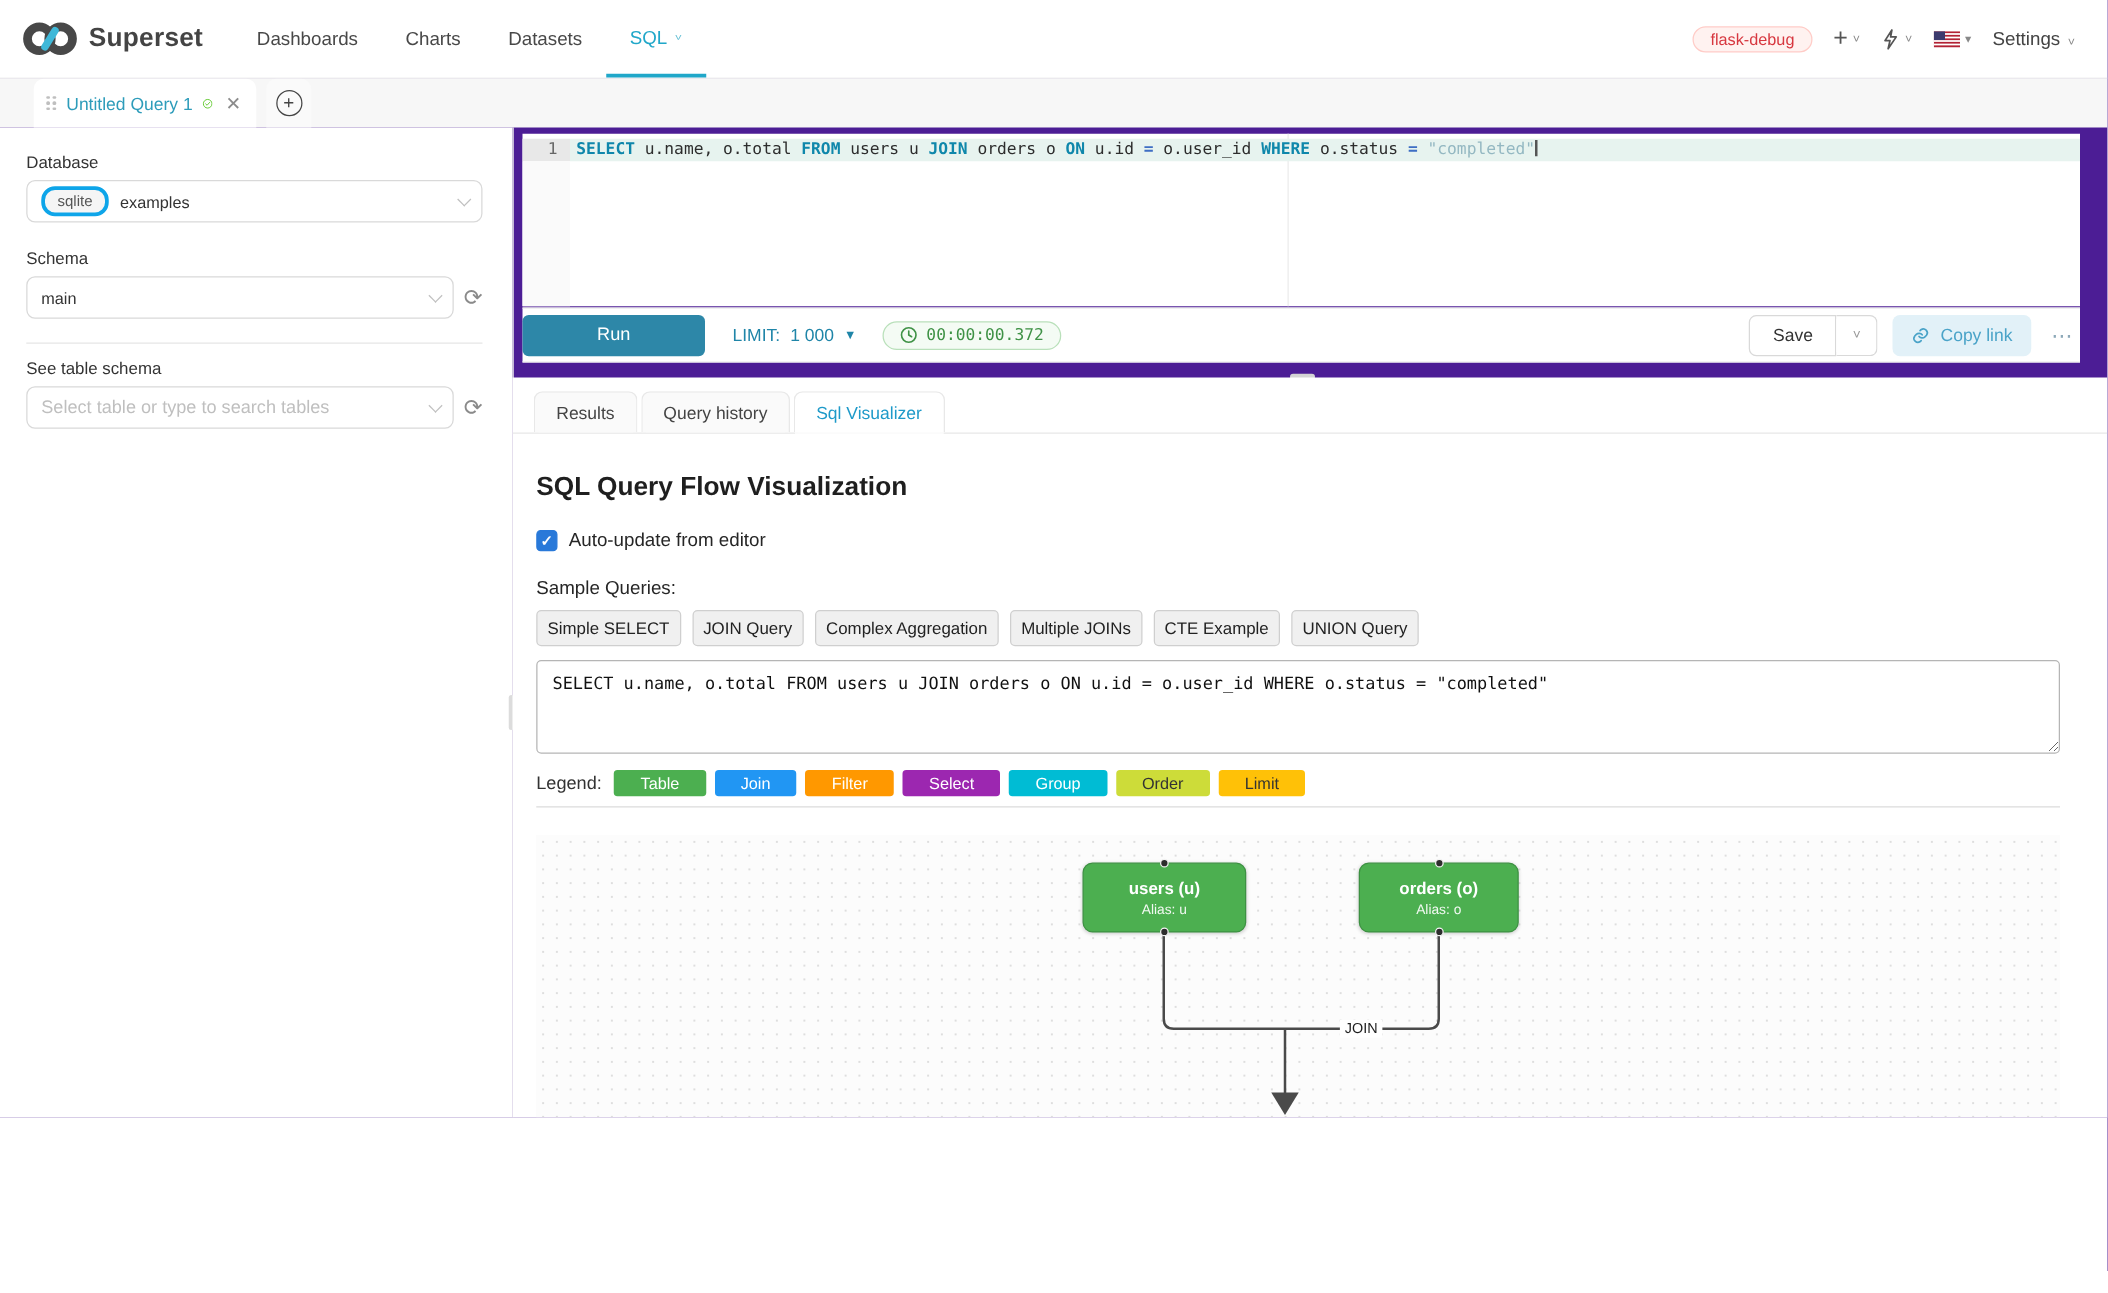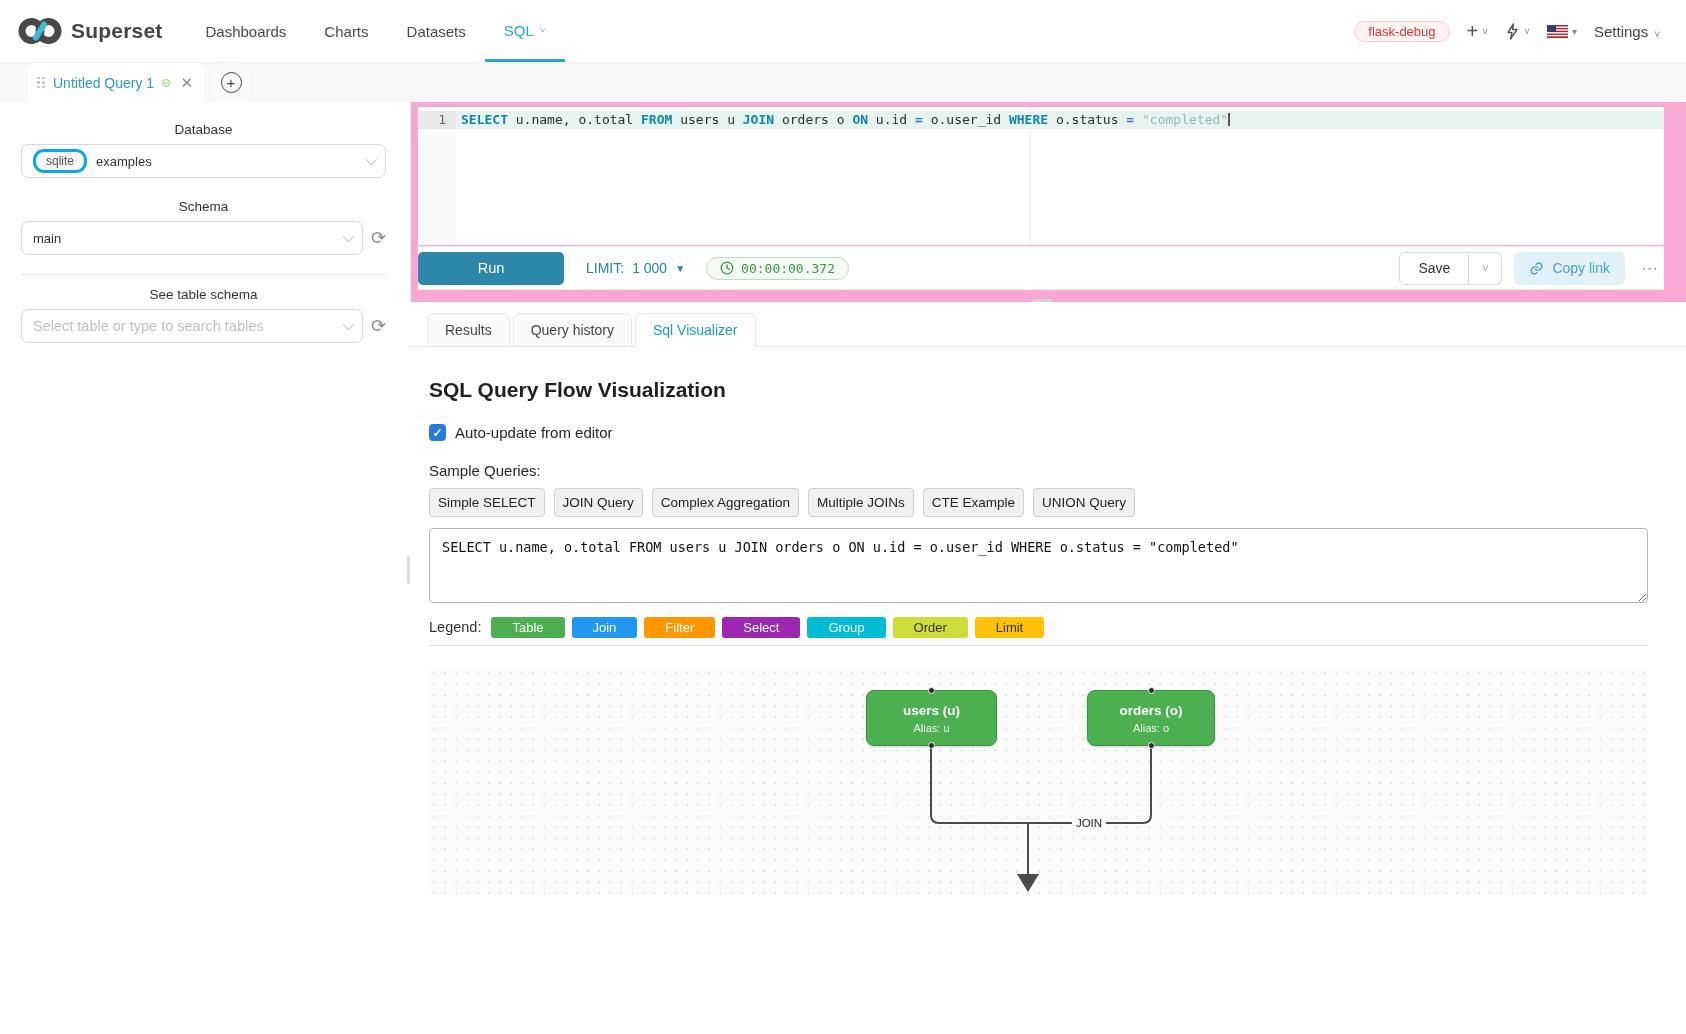--- a/index.html
+++ b/index.html
@@ -1,18 +1,18 @@
 <!DOCTYPE html>
 <html><head>
 <meta charset="utf-8">
 <style>
   * { margin:0; padding:0; box-sizing:border-box; }
   html,body { background:#fff; }
   body { font-family:"Liberation Sans", sans-serif; color:#333; }
-  .app { position:relative; width:1686px; height:894px; overflow:hidden; background:#f9a8d4; }
+  .app { position:relative; width:1686px; height:894px; overflow:hidden; background:#4c1d95; }
 
   
   .topnav { position:absolute; left:0; top:0; width:1686px; height:63px; background:#fff;
             display:flex; align-items:stretch; border-bottom:1px solid #f0f0f0; z-index:5; }
   .brand { display:flex; align-items:center; gap:8px; padding:0 24px 0 17px; }
   .brand-name { font-size:21px; font-weight:700; color:#444; letter-spacing:.2px; }
   .nav-items { display:flex; align-items:stretch; }
   .nav-item { display:flex; align-items:center; gap:6px; padding:0 19px; font-size:15px; color:#484848; cursor:pointer; }
   .nav-item.active { color:#20a7c9; border-bottom:3px solid #20a7c9; padding-top:1px; }
   .caret { font-size:10px; color:#9ab; transform:scaleY(.8); }
@@ -33,21 +33,21 @@
   .drag-dots { display:inline-grid; grid-template-columns:3px 3px; grid-gap:2px; }
   .drag-dots i { width:2.5px; height:2.5px; border-radius:50%; background:#bfbfbf; }
   .query-tab-title { font-size:14px; color:#2d9cba; white-space:nowrap; }
   .tab-close { color:#8c8c8c; font-size:15px; margin-left:2px; cursor:pointer; }
   .add-tab { margin-left:8px; height:39px; width:36px; background:#fafafa; border-radius:8px 8px 0 0;
              display:flex; align-items:center; justify-content:center; cursor:pointer; }
   .circle-plus { width:21px; height:21px; border:1.6px solid #444; border-radius:50%; color:#444;
                  display:flex; align-items:center; justify-content:center; font-size:15px; line-height:1; }
 
   
-  .sidebar { position:absolute; left:0; top:102px; width:410px; bottom:0; background:#fff; padding:12px 24px 4px 21px;text-align:center; }
+  .sidebar { position:absolute; left:0; top:102px; width:410px; bottom:0; background:#fff; padding:12px 24px 4px 21px; }
   .side-label { font-size:13.5px; color:#333; margin:8px 0 7px; }
   .select-row { display:flex; align-items:center; gap:8px; }
   .sel { flex:1; height:34px; border:1px solid #d9d9d9; border-radius:7px; background:#fff;
          display:flex; align-items:center; padding:0 11px; gap:9px; cursor:pointer; min-width:0; }
   .sel-value { font-size:13px; color:#333; overflow:hidden; text-overflow:ellipsis; white-space:nowrap; }
   .sel-placeholder { font-size:14.5px; color:#bfbfbf; overflow:hidden; white-space:nowrap; }
   .sel-caret { margin-left:auto; width:8px; height:8px; border-right:1.5px solid #c0c0c0;
                border-bottom:1.5px solid #c0c0c0; transform:rotate(45deg) translateY(-2px); flex:none; }
   .engine-pill { font-size:12px; color:#555; background:#f5f5f5; border:3px solid #0ea5e9; border-radius:11px;
                  padding:2px 10px; flex:none; }

